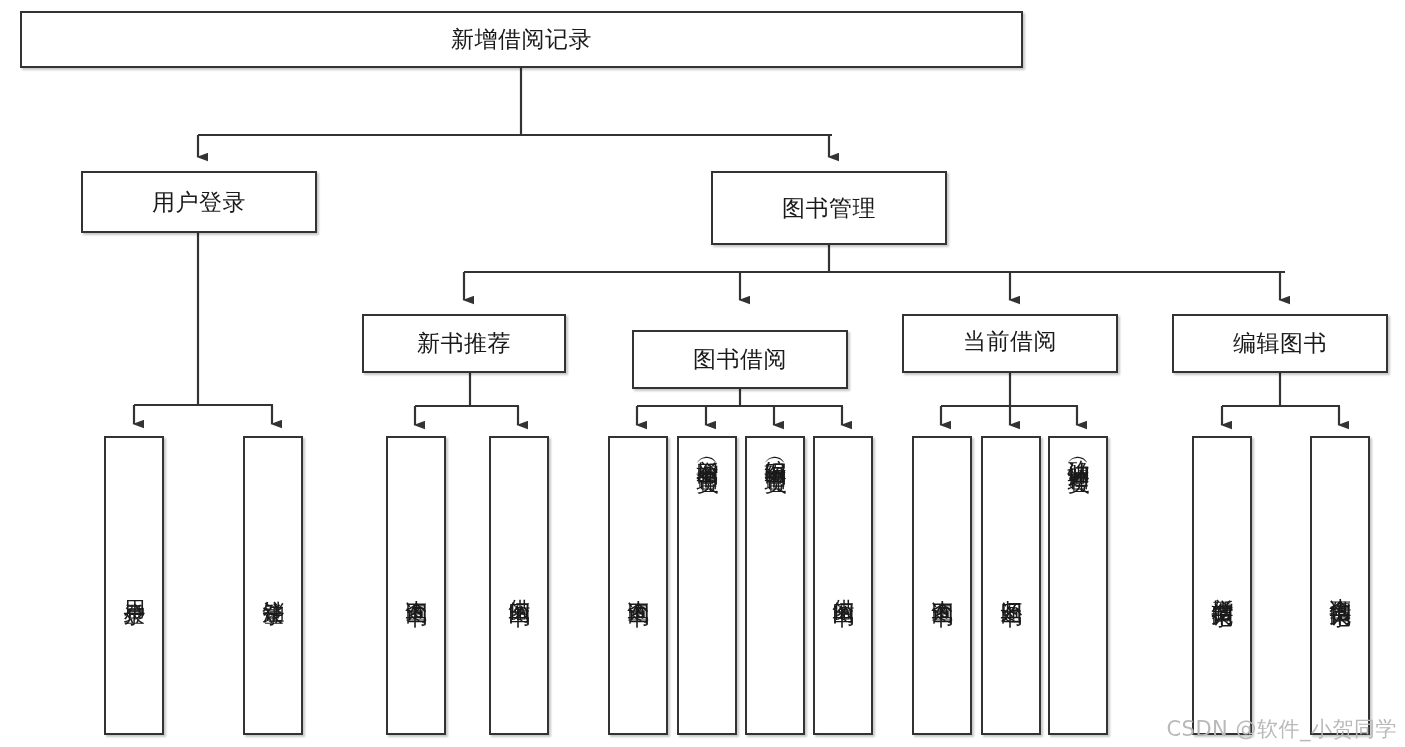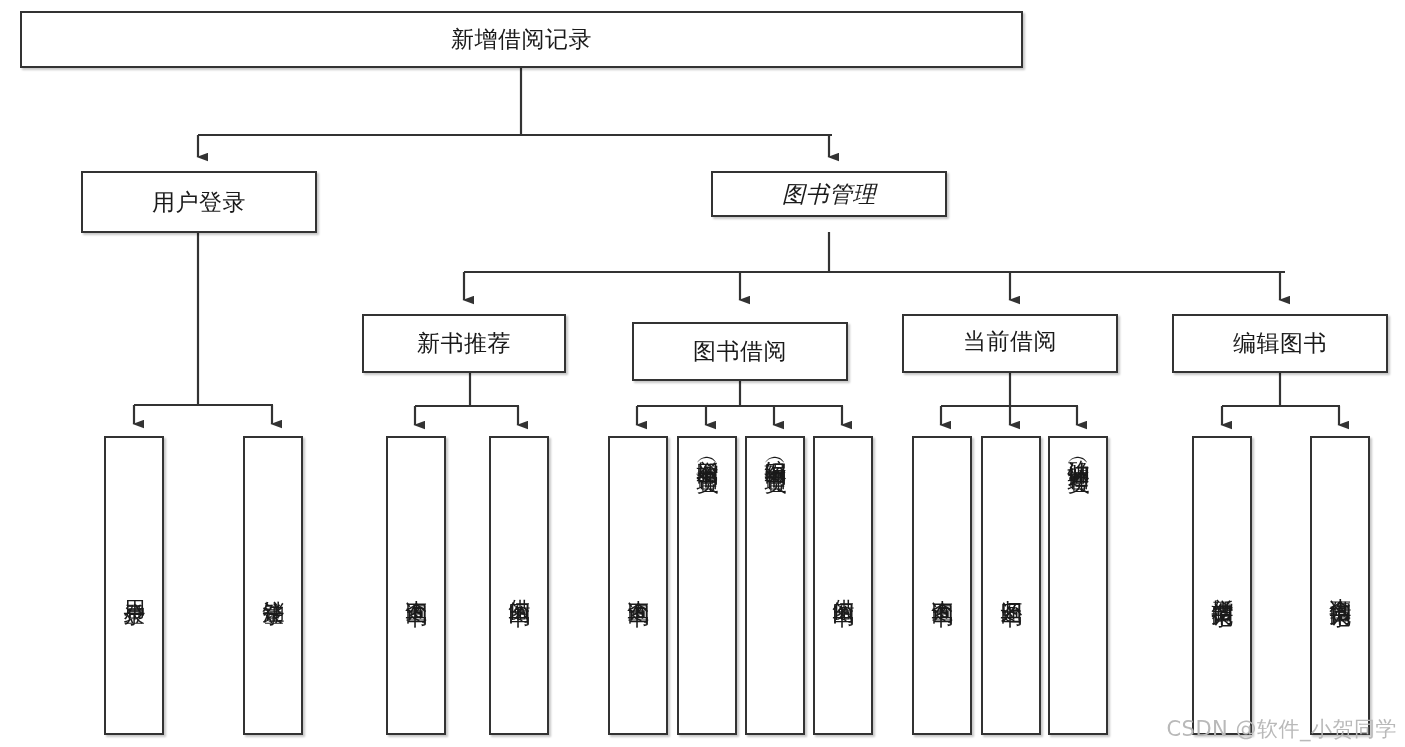--- a/index.html
+++ b/index.html
@@ -133,28 +133,28 @@
     <path class="edge" d="M1339,406 L1339,425" marker-end="url(#arrow)"></path>
   </svg>
 
   <div class="node" style="left:20px; top:11px; width:1003px; height:57px;">
     <span class="node-label">新增借阅记录</span>
   </div>
 
   <div class="node" style="left:81px; top:171px; width:236px; height:62px;">
     <span class="node-label">用户登录</span>
   </div>
-  <div class="node" style="left:711px; top:171px; width:236px; height:46px;font-style:italic;">
+  <div class="node" style="left:711px; top:171px; width:236px; height:74px;">
     <span class="node-label">图书管理</span>
   </div>
 
   <div class="node" style="left:362px; top:314px; width:204px; height:59px;">
     <span class="node-label">新书推荐</span>
   </div>
-  <div class="node" style="left:632px; top:322px; width:216px; height:59px;">
+  <div class="node" style="left:632px; top:330px; width:216px; height:59px;">
     <span class="node-label">图书借阅</span>
   </div>
   <div class="node" style="left:902px; top:314px; width:216px; height:59px;font-family:Liberation Mono, monospace;">
     <span class="node-label">当前借阅</span>
   </div>
   <div class="node" style="left:1172px; top:314px; width:216px; height:59px;">
     <span class="node-label">编辑图书</span>
   </div>
 
   <div class="node leaf" style="left:104px; top:436px; width:60px; height:299px;">

